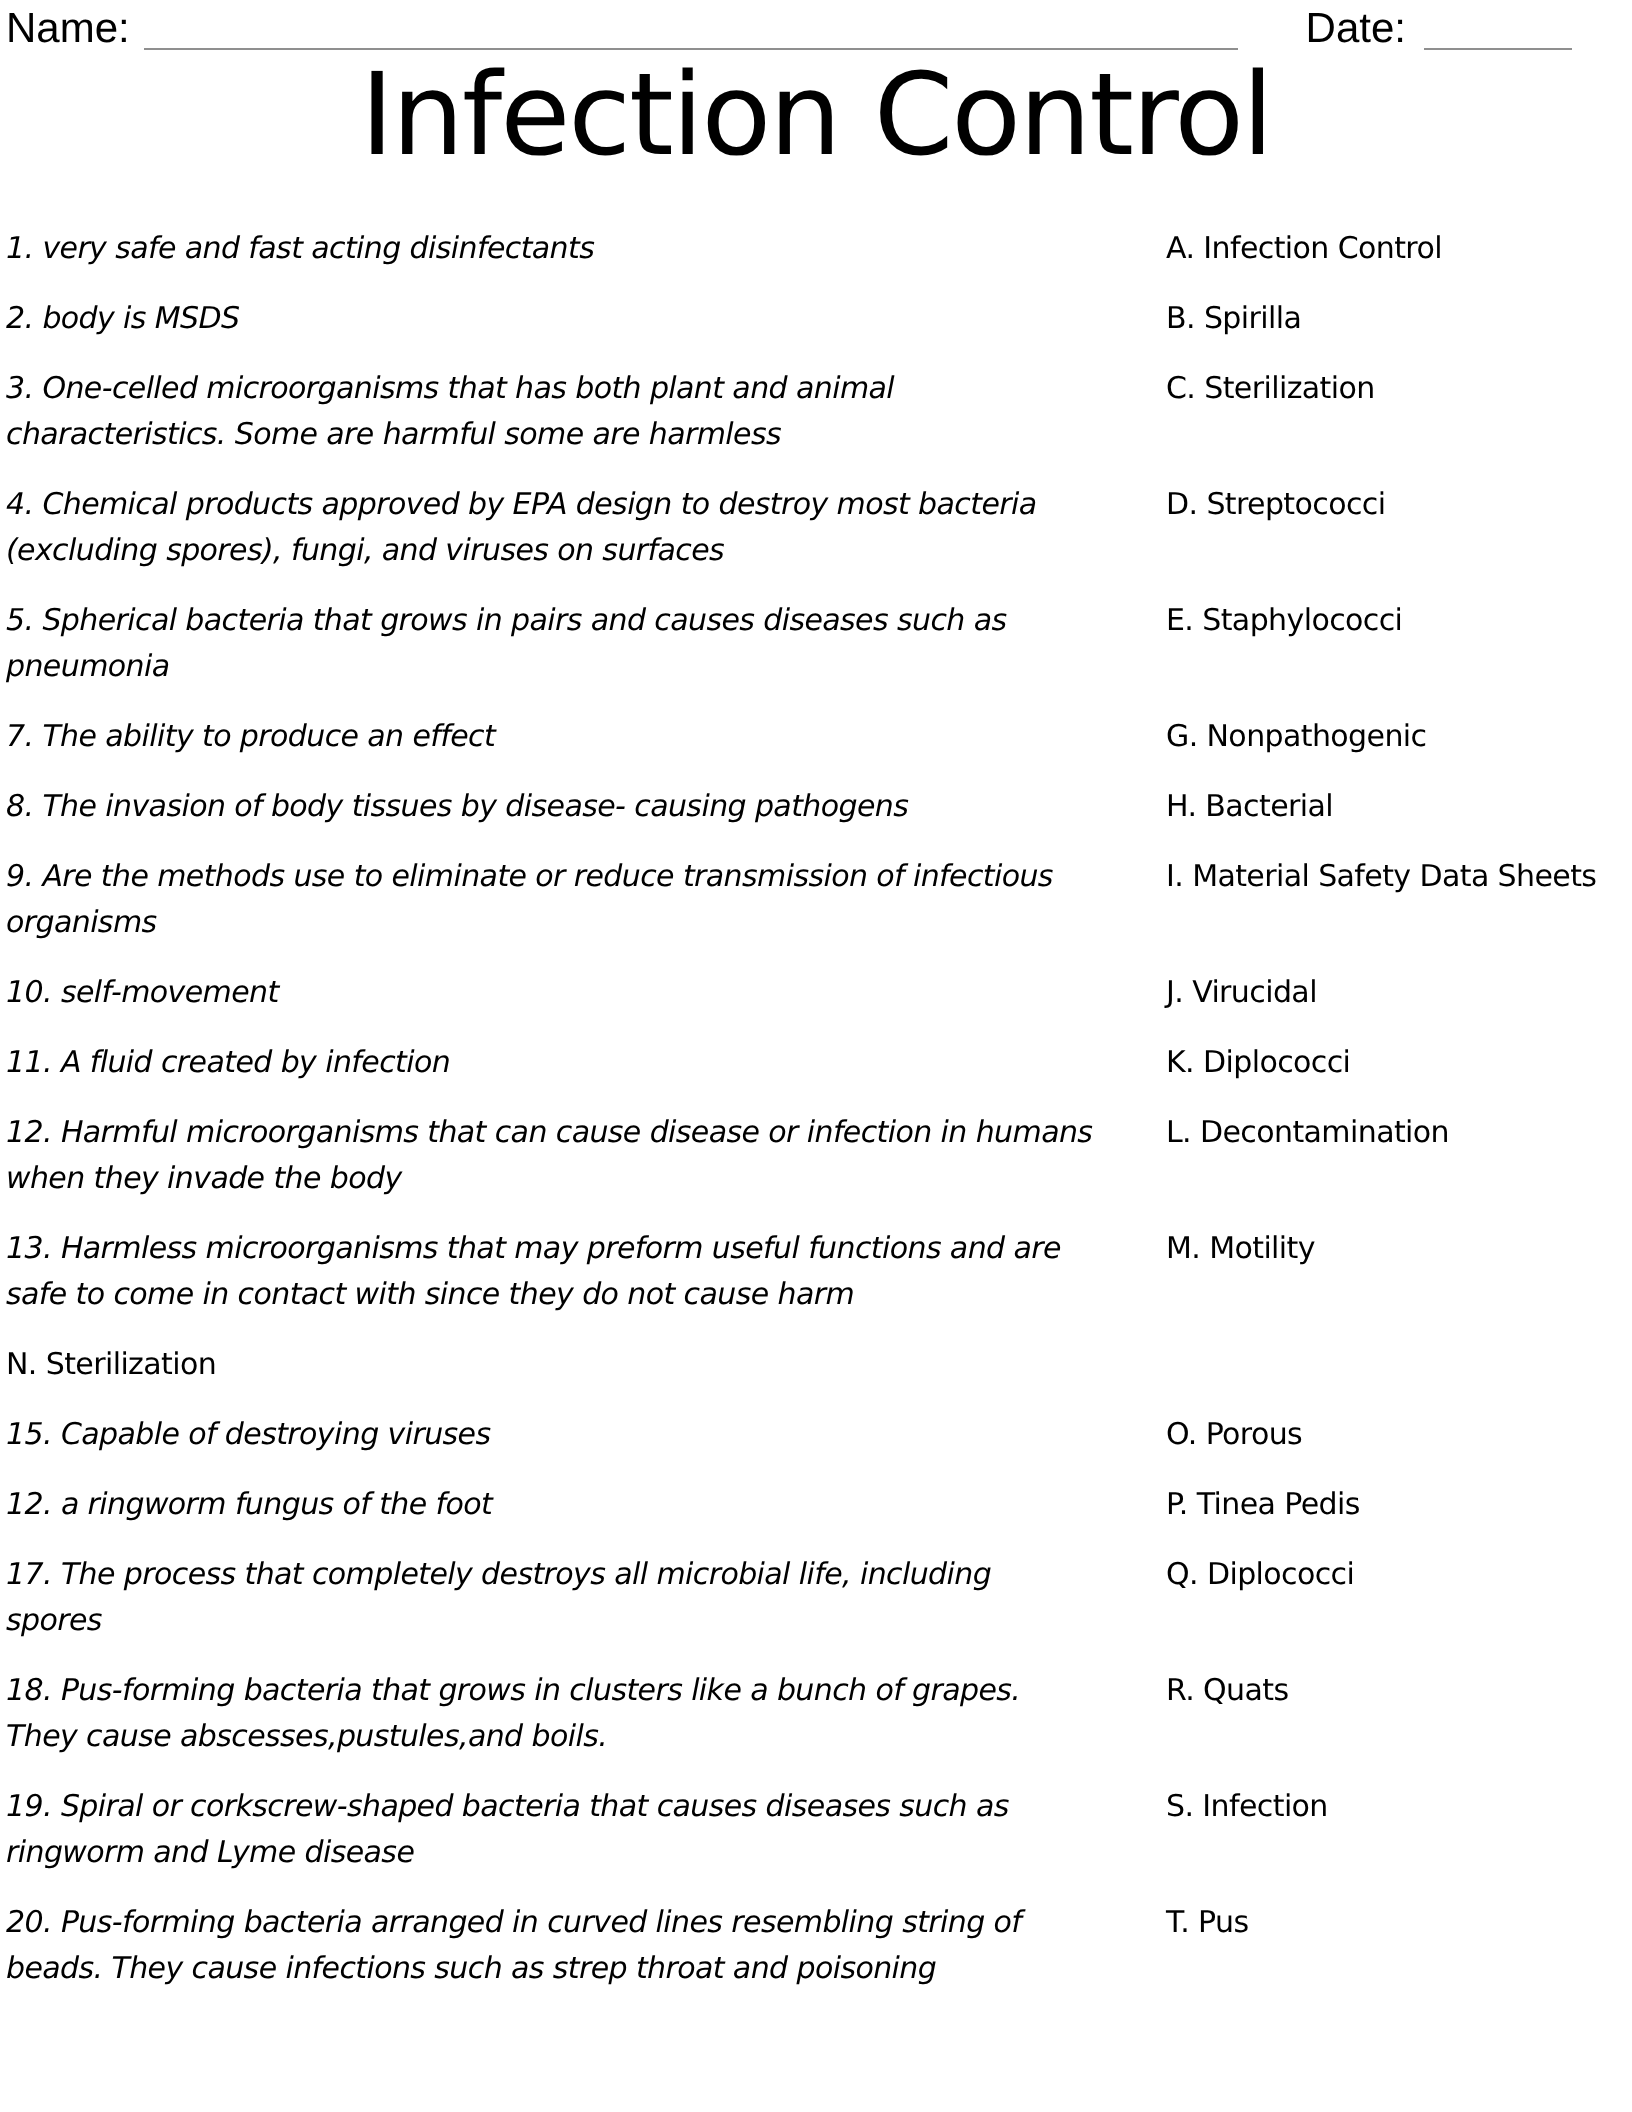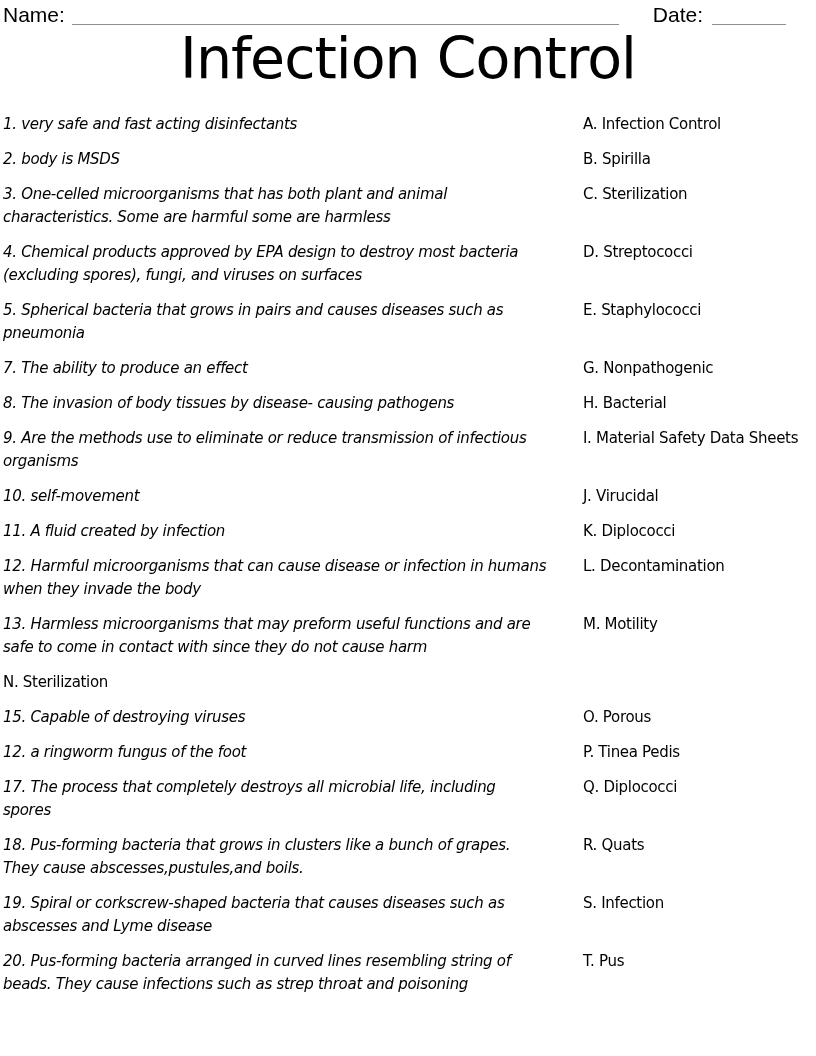--- a/index.html
+++ b/index.html
@@ -121,21 +121,21 @@
 spores</span></div>
       <div class="a"><span>Q.</span> <span>Diplococci</span></div>
     </div>
   <div class="row">
       <div class="q"><span>18.</span> <span>Pus-forming bacteria that grows in clusters like a bunch of grapes.
 They cause abscesses,pustules,and boils.</span></div>
       <div class="a"><span>R.</span> <span>Quats</span></div>
     </div>
   <div class="row">
       <div class="q"><span>19.</span> <span>Spiral or corkscrew-shaped bacteria that causes diseases such as
-abscesses and Lyme disease</span></div>
+ringworm and Lyme disease</span></div>
       <div class="a"><span>S.</span> <span>Infection</span></div>
     </div>
   <div class="row">
       <div class="q"><span>20.</span> <span>Pus-forming bacteria arranged in curved lines resembling string of
 beads. They cause infections such as strep throat and poisoning</span></div>
       <div class="a"><span>T.</span> <span>Pus</span></div>
     </div>
 </div>
 
 </body></html>

